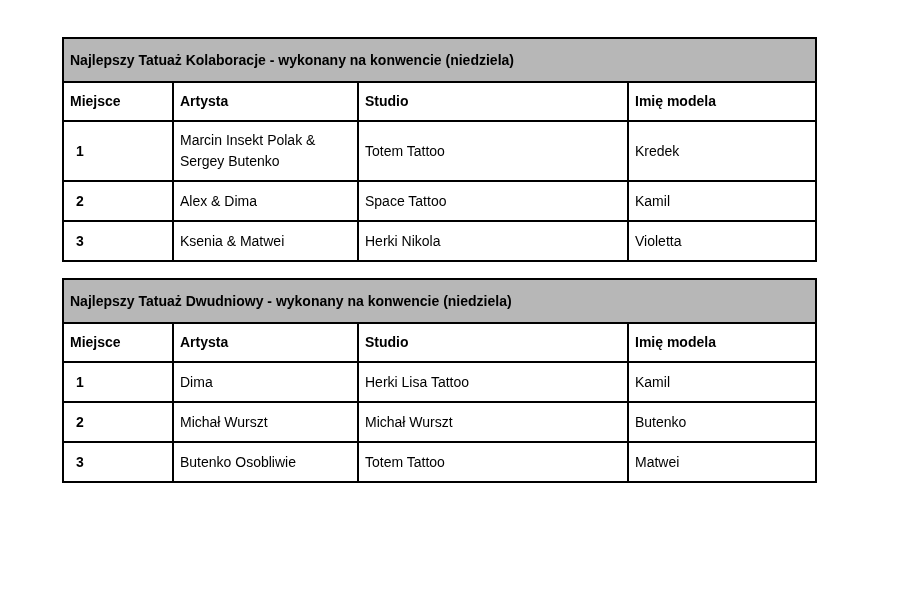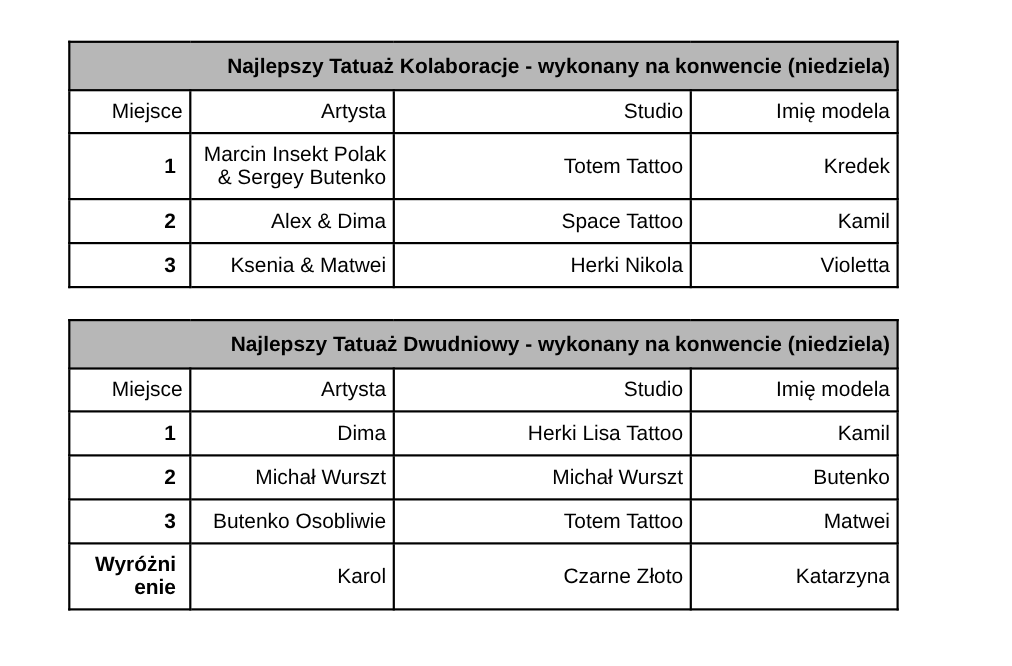--- a/index.html
+++ b/index.html
@@ -18,39 +18,39 @@
     height: 605px;
     padding: 37px 0 0 62px;
     overflow: hidden;
   }
   table.awards-table {
     border-collapse: collapse;
     table-layout: fixed;
     width: 753px;
   }
   table.awards-table + table.awards-table {
-    margin-top: 28px;
+    margin-top: 16px;
   }
   .awards-table td, .awards-table th {
     border: 2px solid #000000;
-    text-align: right;
+    text-align: left;
     vertical-align: middle;
-    font-size: 19px;
+    font-size: 14px;
     line-height: 21px;
     padding: 8px 6px;
     overflow-wrap: break-word;
     word-wrap: break-word;
   }
   .title-cell {
     background: #b7b7b7;
     font-weight: bold;
     height: 26px;
   }
   .header-row th {
-    font-weight: normal;
+    font-weight: bold;
     height: 21px;
   }
   .data-row td {
     height: 22px;
     font-weight: normal;
   }
   .data-row td.place-cell {
     font-weight: bold;
     padding-left: 12px;
     padding-right: 12px;
@@ -127,22 +127,16 @@
         <td>Michał Wurszt</td>
         <td>Michał Wurszt</td>
         <td>Butenko</td>
       </tr>
       <tr class="data-row">
         <td class="place-cell">3</td>
         <td>Butenko Osobliwie</td>
         <td>Totem Tattoo</td>
         <td>Matwei</td>
       </tr>
-      <tr class="data-row">
-        <td class="place-cell">Wyróżnienie</td>
-        <td>Karol</td>
-        <td>Czarne Złoto</td>
-        <td>Katarzyna</td>
-      </tr>
     </tbody>
   </table>
 
 </div>
 
 </body></html>

